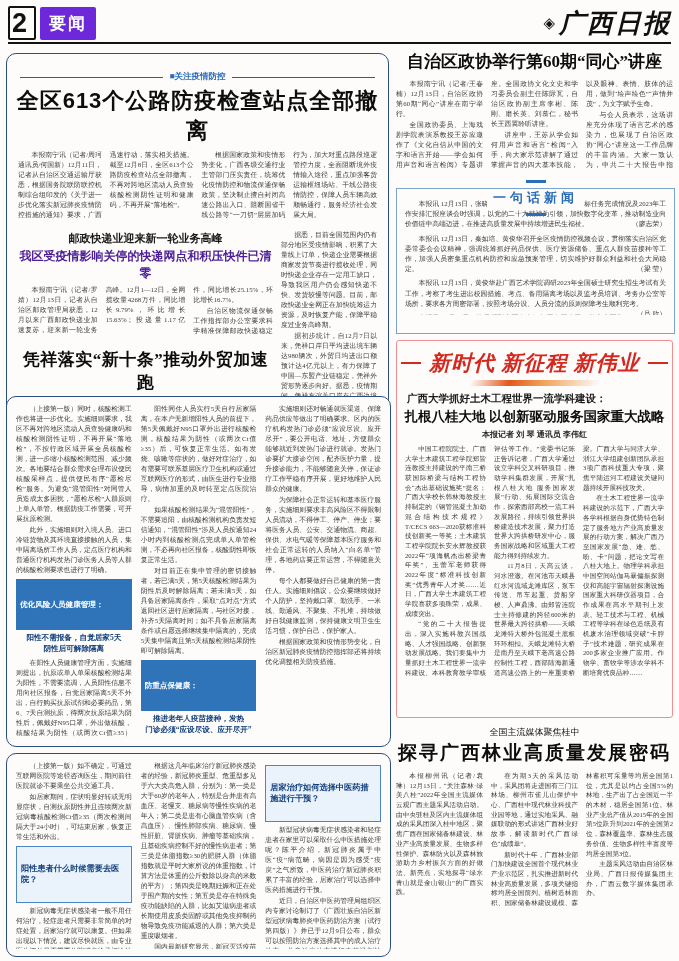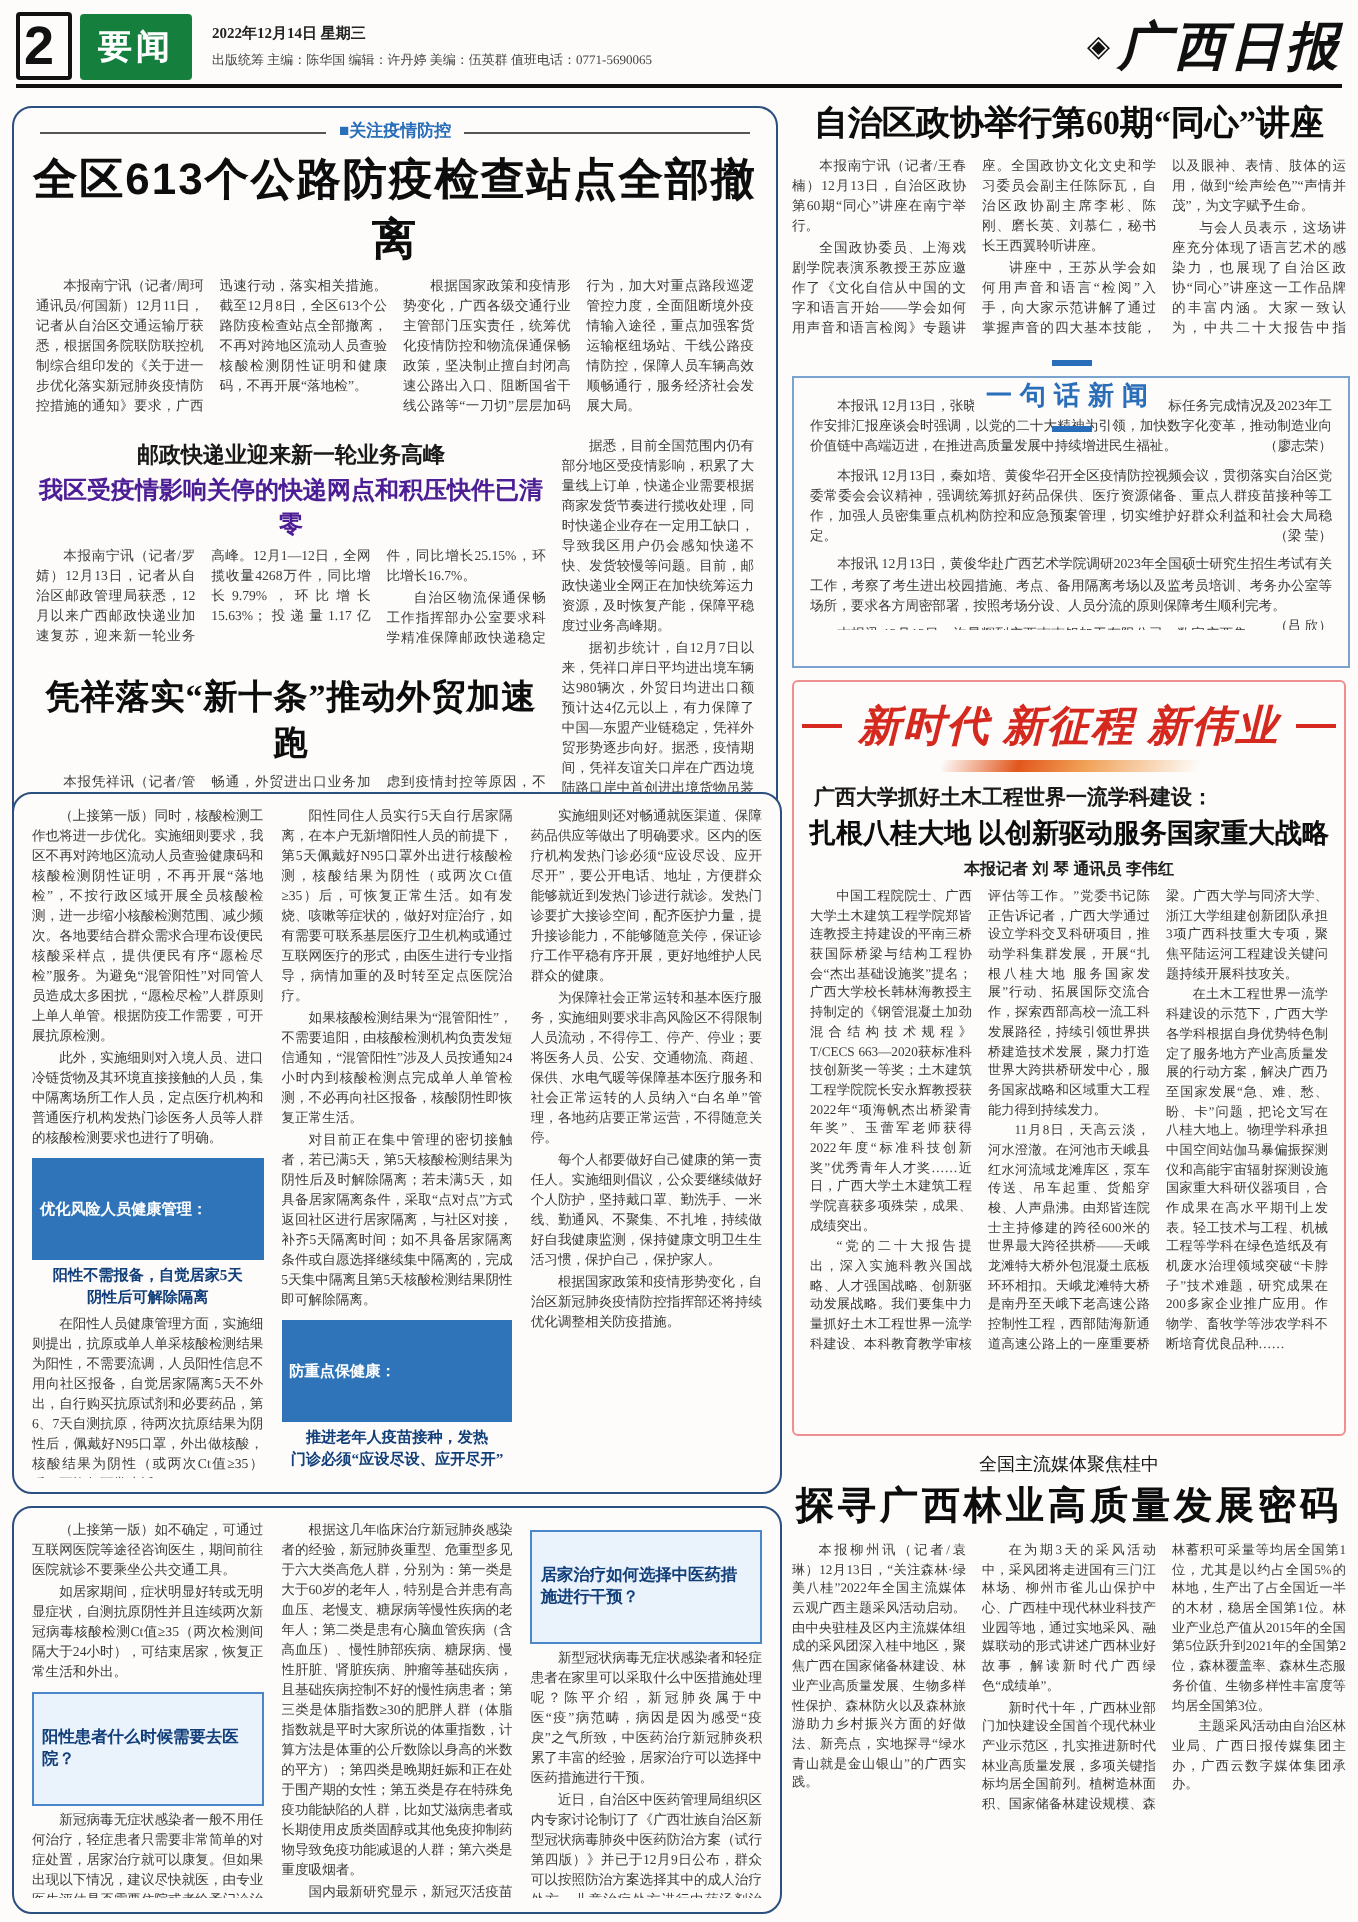--- a/index.html
+++ b/index.html
@@ -2,21 +2,21 @@
 <html><head>
 <meta charset="utf-8">
 <style>
   html,body{margin:0;padding:0;}
   body{width:679px;height:961px;background:#f7f6f3;font-family:"Liberation Serif","DejaVu Serif",serif;color:#3a3a3a;}
   .page{position:relative;width:679px;height:961px;background:#fdfcfa;overflow:hidden;}
 
   
   .hdr{position:absolute;left:8px;top:6px;right:8px;height:34px;display:flex;align-items:center;}
   .hdr-num{font-size:27px;font-weight:900;color:#111;font-family:"Liberation Sans",sans-serif;padding:0 7px 0 2px;border:2px solid #111;border-radius:2px;line-height:30px;}
-  .hdr-sec{background:#15803d;color:#fff;font-weight:900;font-size:17px;letter-spacing:2px;padding:5px 9px;margin-left:4px;border-radius:2px;font-family:"Liberation Sans",sans-serif;}
+  .hdr-sec{background:#6d28d9;color:#fff;font-weight:900;font-size:17px;letter-spacing:2px;padding:5px 9px;margin-left:4px;border-radius:2px;font-family:"Liberation Sans",sans-serif;}
   .hdr-meta{margin-left:10px;display:flex;flex-direction:column;gap:4px;justify-content:center;}
   .hdr-date{font-size:7.5px;color:#222;font-weight:bold;}
   .hdr-staff{font-size:6.5px;color:#444;}
   .hdr-mast{margin-left:auto;display:flex;align-items:center;gap:4px;}
   .hdr-mark{color:#111;font-size:15px;}
   .hdr-title{font-size:26px;font-weight:900;font-style:italic;color:#101010;letter-spacing:2px;}
   .hdr-rule{position:absolute;left:8px;right:8px;top:42px;border-top:2.5px solid #111;}
 
   
   .box{position:absolute;border:1.5px solid #2b4f7e;border-radius:10px;background:#fdfcfa;overflow:hidden;}
@@ -76,32 +76,28 @@
   .forest-body{font-size:6.6px;line-height:1.47;height:178px;overflow:hidden;}
 </style>
 </head>
 <body>
 
 <div class="page">
 
   <div class="hdr">
     <div class="hdr-num">2</div>
     <div class="hdr-sec">要闻</div>
-    <div class="hdr-meta">
-      <div class="hdr-date">2022年12月14日 星期三</div>
-      <div class="hdr-staff">出版统筹 主编：陈华国 编辑：许丹婷 美编：伍英群 值班电话：0771-5690065</div>
-    </div>
     <div class="hdr-mast">
       <span class="hdr-mark">◈</span>
       <span class="hdr-title">广西日报</span>
     </div>
   </div>
   <div class="hdr-rule"></div>
 
-  <div class="box" style="left:6px;top:53px;width:383px;height:380px;padding:4px 9px;box-sizing:border-box;">
+  <div class="box" style="left:6px;top:53px;width:383px;height:380px;padding:15px 9px;box-sizing:border-box;">
     <div class="tagrow">
       <span class="tagline"></span>
       <span class="tagtxt">■关注疫情防控</span>
       <span class="tagline"></span>
     </div>
     <div class="h-a1">全区613个公路防疫检查站点全部撤离</div>
     <div class="a1body body-txt cols4">
         <p class="para">本报南宁讯（记者/周珂 通讯员/何国新）12月11日，记者从自治区交通运输厅获悉，根据国务院联防联控机制综合组印发的《关于进一步优化落实新冠肺炎疫情防控措施的通知》要求，广西迅速行动，落实相关措施。截至12月8日，全区613个公路防疫检查站点全部撤离，不再对跨地区流动人员查验核酸检测阴性证明和健康码，不再开展“落地检”。</p>
         <p class="para">根据国家政策和疫情形势变化，广西各级交通行业主管部门压实责任，统筹优化疫情防控和物流保通保畅政策，坚决制止擅自封闭高速公路出入口、阻断国省干线公路等“一刀切”层层加码行为，加大对重点路段巡逻管控力度，全面阻断境外疫情输入途径，重点加强客货运输枢纽场站、干线公路疫情防控，保障人员车辆高效顺畅通行，服务经济社会发展大局。</p>
       </div>

